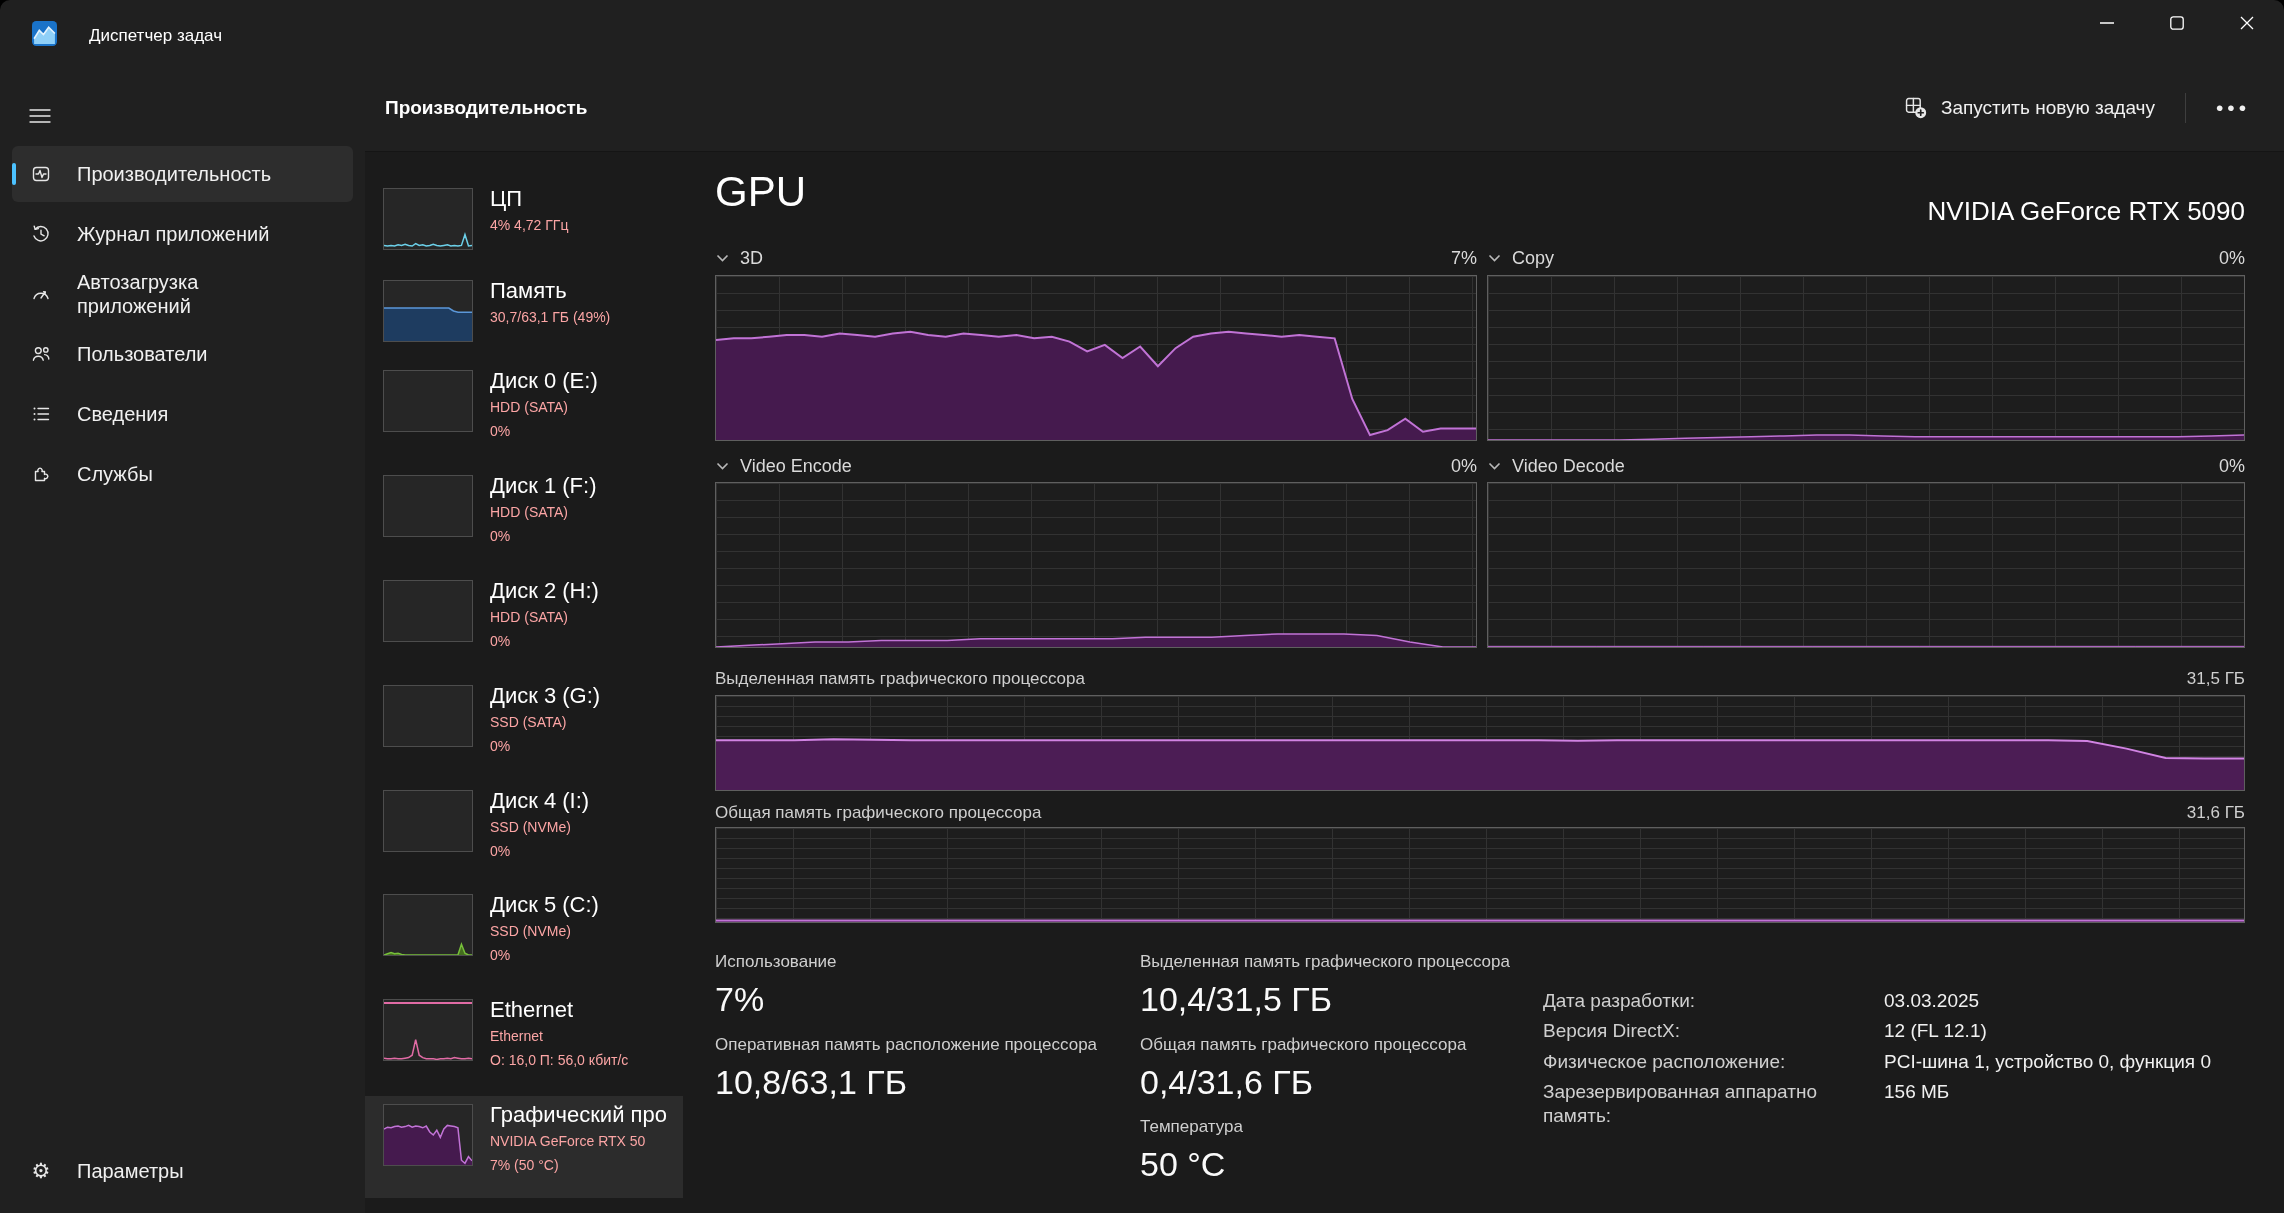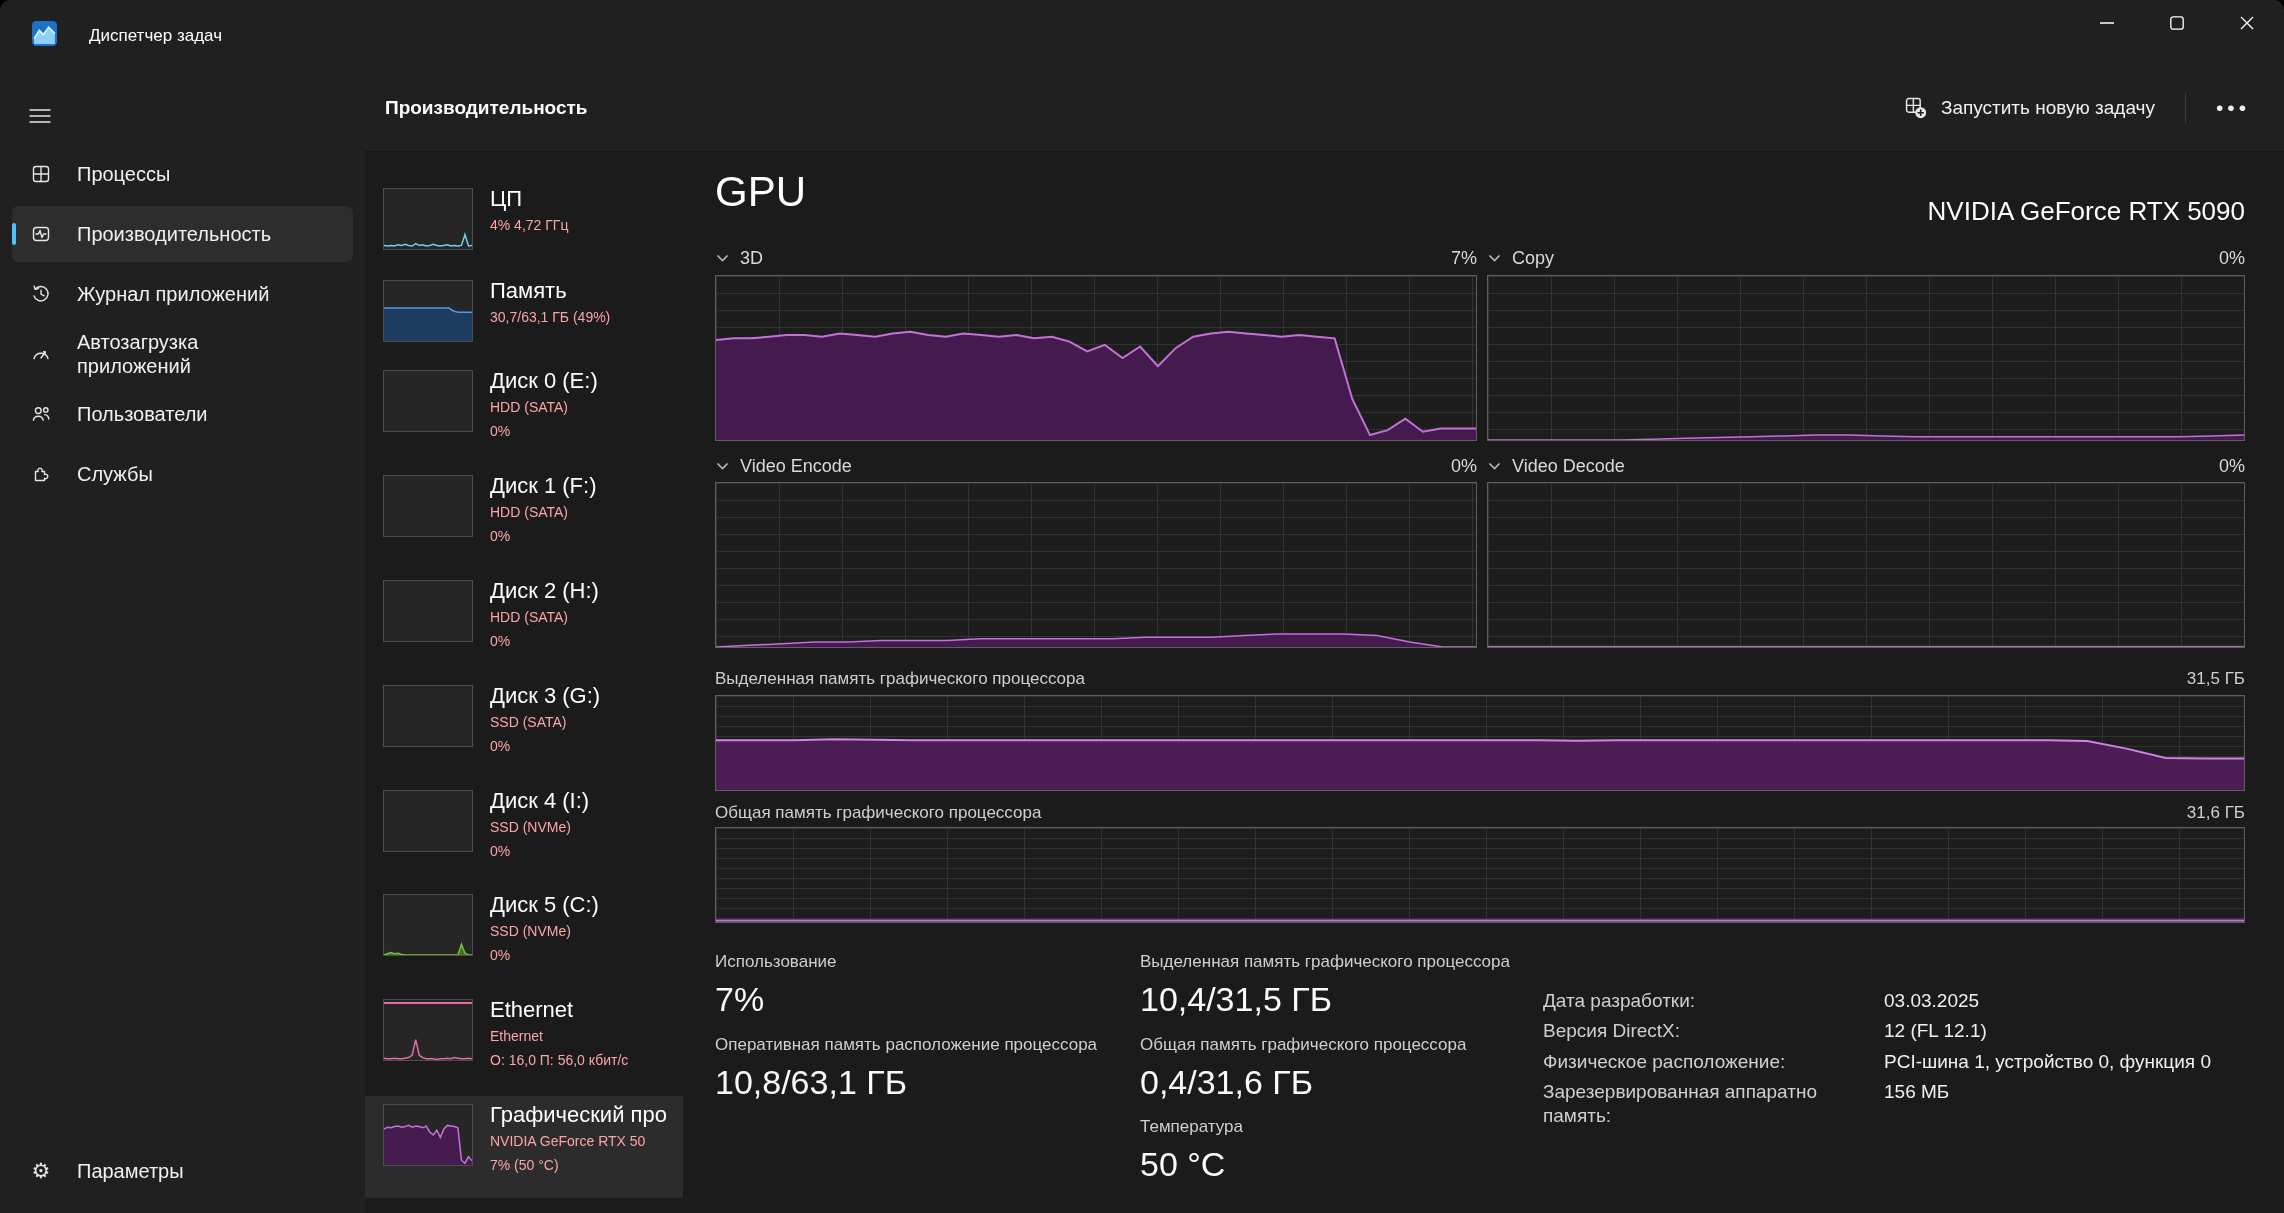--- a/index.html
+++ b/index.html
@@ -101,30 +101,20 @@
 
   <div class="sidebar">
     <button class="hamburger">
       <svg class="lineicon" width="22" height="16" viewBox="0 0 22 16">
           <line x1="1" y1="2" x2="21" y2="2"></line>
           <line x1="1" y1="8" x2="21" y2="8"></line>
           <line x1="1" y1="14" x2="21" y2="14"></line>
         </svg>
     </button>
     <div class="side-items">
-      <div class="side-item">
-        <span class="side-icon">
-          <svg class="lineicon" width="20" height="20" viewBox="0 0 20 20">
-              <rect x="2.5" y="2.5" width="15" height="15" rx="2.5"></rect>
-              <line x1="2.5" y1="10" x2="17.5" y2="10"></line>
-              <line x1="10" y1="2.5" x2="10" y2="17.5"></line>
-            </svg>
-        </span>
-        <span class="side-label">Процессы</span>
-      </div>
       <div class="side-item selected">
         <span class="side-icon">
           <svg class="lineicon" width="20" height="20" viewBox="0 0 20 20">
               <rect x="2.5" y="3.5" width="15" height="13" rx="3"></rect>
               <polyline points="5,10 7.5,10 9,6.5 11,13.5 12.5,10 15,10"></polyline>
             </svg>
         </span>
         <span class="side-label">Производительность</span>
       </div>
       <div class="side-item">
@@ -150,20 +140,33 @@
       <div class="side-item">
         <span class="side-icon">
           <svg class="lineicon" width="20" height="20" viewBox="0 0 20 20">
               <circle cx="7.3" cy="6.6" r="2.9"></circle>
               <path d="M2.4 16.2 a 5 5 0 0 1 9.8 0"></path>
               <circle cx="14.8" cy="5.9" r="2.2"></circle>
               <path d="M13.6 10.6 a 4.2 4.2 0 0 1 4.2 4.4"></path>
             </svg>
         </span>
         <span class="side-label">Пользователи</span>
+      </div>
+      <div class="side-item">
+        <span class="side-icon">
+          <svg class="lineicon" width="20" height="20" viewBox="0 0 20 20">
+              <line x1="7" y1="4.5" x2="17.5" y2="4.5"></line>
+              <line x1="7" y1="10" x2="17.5" y2="10"></line>
+              <line x1="7" y1="15.5" x2="17.5" y2="15.5"></line>
+              <circle cx="3.5" cy="4.5" r="1" fill="#e6e6e6" stroke="none"></circle>
+              <circle cx="3.5" cy="10" r="1" fill="#e6e6e6" stroke="none"></circle>
+              <circle cx="3.5" cy="15.5" r="1" fill="#e6e6e6" stroke="none"></circle>
+            </svg>
+        </span>
+        <span class="side-label">Сведения</span>
       </div>
       <div class="side-item">
         <span class="side-icon">
           <svg class="lineicon" width="20" height="20" viewBox="0 0 20 20">
               <path d="M4.5 7.5 h2.6 a2.2 2.2 0 1 1 3.8 0 H13.5 v3 a2.2 2.2 0 1 1 0 3.8 V16.5 H4.5 z"></path>
             </svg>
         </span>
         <span class="side-label">Службы</span>
       </div>
     </div>

